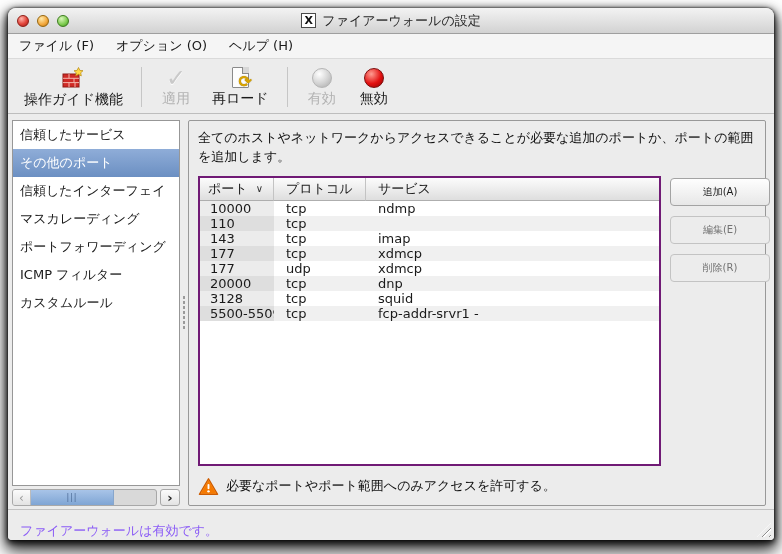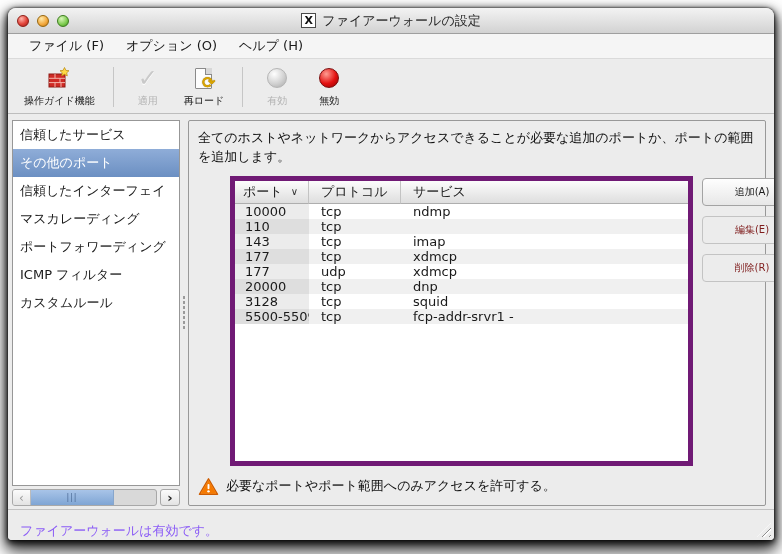--- a/index.html
+++ b/index.html
@@ -25,30 +25,30 @@
   .light-red { background:radial-gradient(circle at 35% 28%, #ffb4ab, #e2443a 55%, #9c1f17); border:1px solid #8e1d16;}
   .light-yellow { background:radial-gradient(circle at 35% 28%, #ffe9a8, #f2a63a 60%, #b5720d); border:1px solid #96660e;}
   .light-green { background:radial-gradient(circle at 35% 28%, #d8f6b8, #7ccb4e 60%, #3f8f22); border:1px solid #3c7c1e;}
   .title-wrap { display:flex; align-items:center; gap:6px; }
   .xlogo { width:15px; height:15px; background:#fff; border:1px solid #4a4a4a;
     font-size:11px; font-weight:bold; color:#111; display:flex; align-items:center; justify-content:center; line-height:1; }
   .title-text { font-size:13px; font-weight:500; color:#1f1f1f; }
 
   
   .menubar { height:25px; flex:0 0 25px; background:#f5f5f5; border-bottom:1px solid #dadada;
-    display:flex; align-items:flex-start; padding-left:10px; }
+    display:flex; align-items:flex-start; }
   .menu-item { font-size:13px; color:#1a1a1a; padding:3px 11px; cursor:default; }
 
   
   .toolbar { height:55px; flex:0 0 55px; background:#ececec; border-bottom:1px solid #bdbdbd;
     display:flex; align-items:stretch; padding:4px 6px 2px 6px; }
   .tool-item { display:flex; flex-direction:column; align-items:center; justify-content:space-between;
     padding:2px 10px 3px 10px; min-width:52px; }
   .tool-icon { height:26px; display:flex; align-items:center; justify-content:center; }
-  .tool-label { font-size:10px; color:#1a1a1a; white-space:nowrap; }
+  .tool-label { font-size:14px; color:#1a1a1a; white-space:nowrap; }
   .tool-item.disabled .tool-label { color:#b2b2b2; }
   .tool-sep { width:1px; background:#c6c6c6; margin:4px 8px; }
   .icon-check { font-size:24px; font-weight:bold; color:#c9c9c9; text-shadow:0 1px 0 #fff; line-height:1; }
   .icon-page { position:relative; width:17px; height:21px; background:#fdfdfd; border:1px solid #8a8a8a; border-radius:1px; display:block; }
   .icon-page:before { content:""; position:absolute; right:-1px; top:-1px; width:6px; height:6px;
     background:#d7d7d7; border-left:1px solid #8a8a8a; border-bottom:1px solid #8a8a8a; }
   .icon-reload-arrow { position:absolute; right:-4px; bottom:-3px; font-size:16px; font-weight:bold; color:#d9a400;
     text-shadow:0 0 1px #7e5c00; line-height:1; }
   .sphere { width:20px; height:20px; border-radius:50%; display:block; }
   .sphere-gray { background:radial-gradient(circle at 35% 28%, #ffffff, #d2d2d2 55%, #a8a8a8); border:1px solid #b5b5b5; }
@@ -70,39 +70,39 @@
     display:flex; align-items:center; justify-content:center; font-size:13px; font-weight:bold; color:#222; }
   .splitter { flex:0 0 8px; display:flex; align-items:center; justify-content:center; }
   .splitter-dots { width:4px; height:34px;
     background-image:radial-gradient(#9a9a9a 1px, transparent 1.4px); background-size:4px 5px; background-position:center top; }
 
   .main-frame { flex:1 1 auto; margin:6px 8px 3px 0; border:1px solid #989898; border-radius:2px;
     background:#ececec; padding:6px 9px 7px 9px; display:flex; flex-direction:column; min-width:0; }
   .description { font-size:13px; color:#111; line-height:1.45; margin:2px 0 9px 0; }
 
   .table-and-buttons { flex:1 1 auto; display:flex; min-height:0; }
-  .table-box { width:463px; flex:0 0 463px; background:#ffffff; border:5px solid #701a75; margin-right:9px;
-    display:flex; flex-direction:column; overflow:hidden;margin-left:32px; }
+  .table-box { width:463px; flex:0 0 463px; background:#ffffff; border:2px solid #701a75; margin-right:9px;
+    display:flex; flex-direction:column; overflow:hidden; }
   .thead { display:flex; flex:0 0 23px; }
   .th { background:linear-gradient(#fcfcfc,#dedede); border-right:1px solid #c3c3c3; border-bottom:1px solid #aeaeae;
     font-size:13px; color:#1a1a1a; display:flex; align-items:center; padding:0 8px; }
   .th:last-child { border-right:none; flex:1 1 auto; }
   .sort-glyph { margin-left:auto; font-size:10px; color:#333; padding-right:2px; }
   .tr { display:flex; flex:0 0 24px; }
   .tr.odd { background:#f0f0f0; }
   .td { font-size:13px; color:#1a1a1a; display:flex; align-items:center; padding:0 8px 0 10px; overflow:hidden; white-space:nowrap; }
   .col-port { width:74px; flex:0 0 74px; background:rgba(0,0,0,0.075); }
   .col-proto { width:92px; flex:0 0 92px; padding-left:12px; }
   .col-svc { flex:1 1 auto; padding-left:12px; }
 
   .btn-col { display:flex; flex-direction:column; padding-top:2px; }
   .act-btn { width:100px; height:28px; margin-bottom:10px; font-size:10px;
     font-family:"DejaVu Sans","Liberation Sans",sans-serif;
     color:#1a1a1a; background:linear-gradient(#fefefe,#e7e7e7); border:1px solid #a3a3a3; border-radius:4px; }
-  .act-btn.disabled { color:#7f1d1d; background:#ececec; border-color:#c3c3c3; }
+  .act-btn.disabled { color:#737373; background:#ececec; border-color:#c3c3c3; }
 
   .warning-row { flex:0 0 24px; margin-top:8px; display:flex; align-items:center; gap:7px; }
   .warning-text { font-size:13px; color:#111; }
 
   
   .statusbar { flex:0 0 29px; border-top:1px solid #c2c2c2; background:#ececec;
     display:flex; align-items:center; padding:0 12px; position:relative; }
   .status-text { font-size:13px; }
   .resize-grip { position:absolute; right:3px; bottom:3px; width:14px; height:14px;
     background:repeating-linear-gradient(135deg, transparent 0 3px, #8d8d8d 3px 4px, #fdfdfd 4px 5px);

